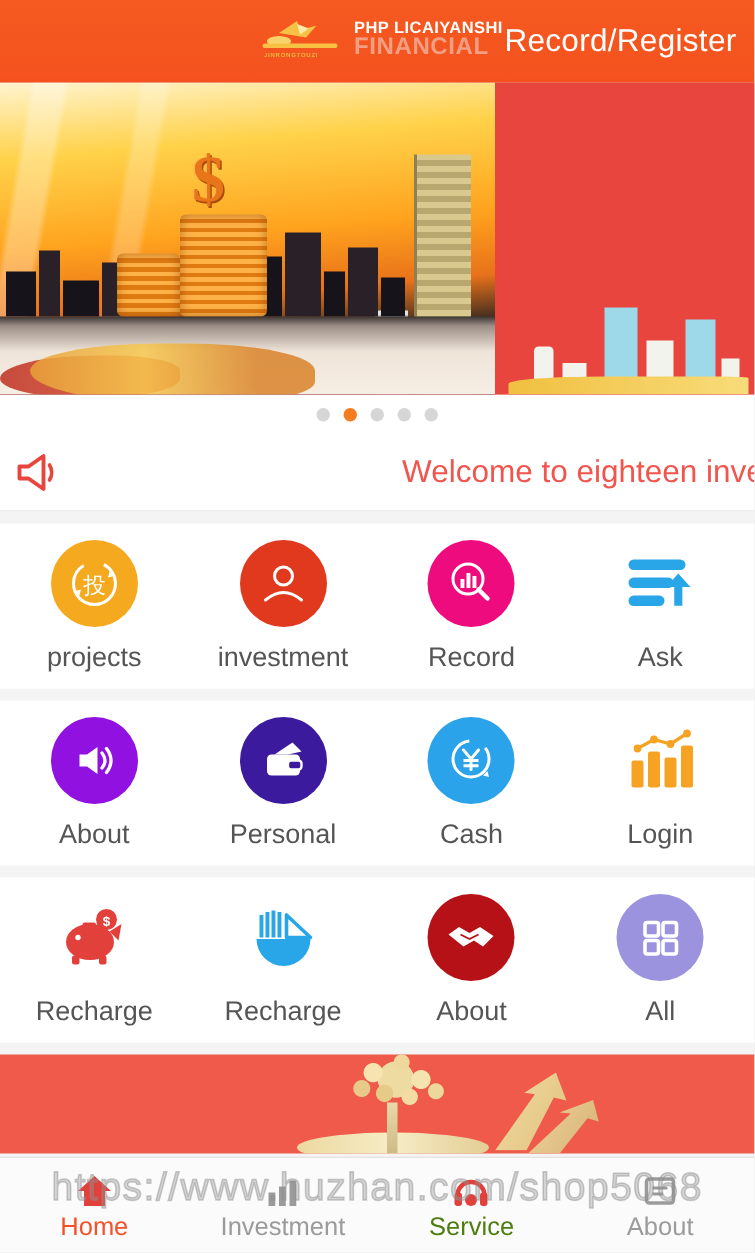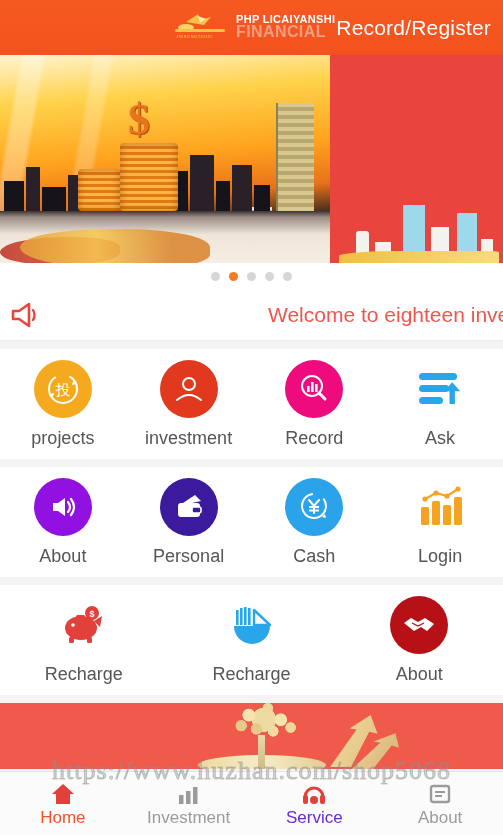--- a/index.html
+++ b/index.html
@@ -176,40 +176,40 @@
   }
   .arrow-sw2 {
     position: absolute; left: 352px; bottom: 0px; width: 62px; height: 38px;
     background: linear-gradient(120deg,#eddfa6,#cfb66e);
     clip-path: polygon(0% 100%, 46% 30%, 34% 28%, 70% 6%, 76% 44%, 64% 38%, 34% 100%);
     opacity: .9;
   }
 
   
   .watermark {
-    position: absolute; left: 0; top: 756px; width: 503px; text-align: center;
-    font-family: Liberation Serif, serif; font-size: 26px; letter-spacing: 1px;
+    position: absolute; left: 0; top: 776px; width: 503px; text-align: center;
+    font-family: Liberation Sans, sans-serif; font-size: 26px; letter-spacing: 1px;
     color: rgba(150,150,150,.38);
     -webkit-text-stroke: 1px rgba(140,140,140,.45);
     pointer-events: none; white-space: nowrap; z-index: 30;
   }
 
   
   .tabbar {
     position: absolute; left: 0; bottom: 0; width: 503px; height: 64px;
     background: #fbfbfb; border-top: 1px solid #e4e4e4; display: flex; z-index: 20;
   }
   .tab {
     flex: 1; display: flex; flex-direction: column; align-items: center;
     justify-content: center; gap: 2px; cursor: pointer;
   }
   .tab-ico { height: 26px; display: flex; align-items: flex-end; }
   .tab-label { font-size: 17px; color: #9b9b9b; }
   .tab.active .tab-label { color: #f4512a; }
-  .tab.alt .tab-label { color: #6d28d9; }
+  .tab.alt .tab-label { color: #4d7c0f; }
 </style>
 </head>
 <body>
 
 <div id="app">
 
   <div class="header">
     <div class="logo-wrap">
       <div class="logo-mark">
         <svg class="logo-bird" viewBox="0 0 30 14">
@@ -446,20 +446,33 @@
           <div class="circle" style="background:#b71118">
             <svg width="38" height="38" viewBox="0 0 38 38">
               <path d="M4 17 L11 12 L18 16 L25 12 L34 18 L27 25 L21 21 L14 25 Z" fill="#fff"></path>
               <path d="M12 17 L18 20 L24 17" fill="none" stroke="#b71118" stroke-width="1.3"></path>
             </svg>
           </div>
         </div>
         <div class="cell-label">About</div>
       </div>
 
+      <div class="cell">
+        <div class="ico">
+          <div class="circle" style="background:#9b93dd">
+            <svg width="34" height="34" viewBox="0 0 34 34">
+              <rect x="7" y="7" width="9" height="9" rx="1.5" fill="none" stroke="#fff" stroke-width="2.4"></rect>
+              <rect x="19" y="7" width="9" height="9" rx="1.5" fill="none" stroke="#fff" stroke-width="2.4"></rect>
+              <rect x="7" y="19" width="9" height="9" rx="1.5" fill="none" stroke="#fff" stroke-width="2.4"></rect>
+              <rect x="19" y="19" width="9" height="9" rx="1.5" fill="none" stroke="#fff" stroke-width="2.4"></rect>
+            </svg>
+          </div>
+        </div>
+        <div class="cell-label">All</div>
+      </div>
     </div>
   </div>
 
   <div class="promo">
     <div class="tree-ground"></div>
     <div class="tree-trunk"></div>
     <div class="tree-crown"></div>
     <div class="arrow-sw"></div>
     <div class="arrow-sw2"></div>
   </div>

